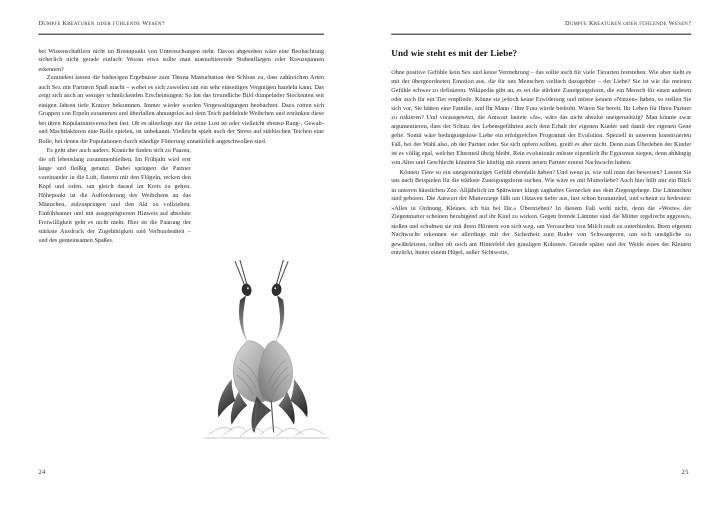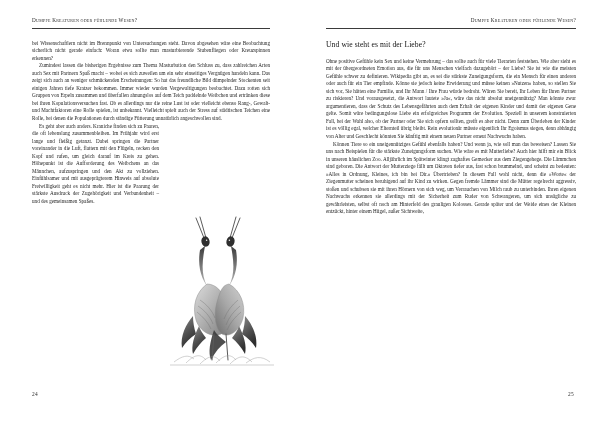--- a/index.html
+++ b/index.html
@@ -77,21 +77,21 @@
     margin: 0;
   }
   .col p.indent {
     text-indent: 7px;
   }
 
   
   .section-heading {
     font-size: 7.6px;
     line-height: 10px;
-    font-weight: 400;
+    font-weight: 700;
     margin: 0 0 8px 0;
     color: #111111;
     letter-spacing: 0.1px;
   }
 
   
   .illus-float {
     float: right;
     width: 104px;
     height: 152px;

